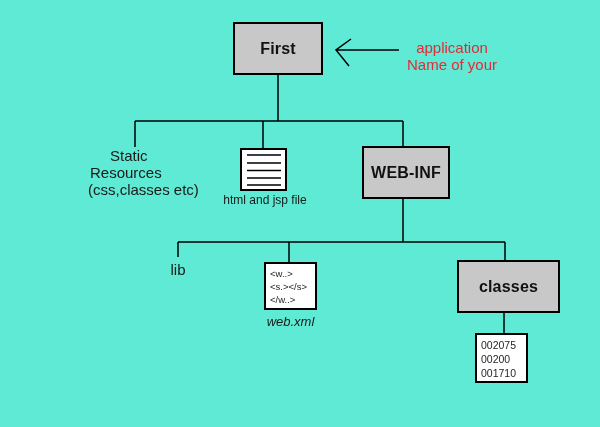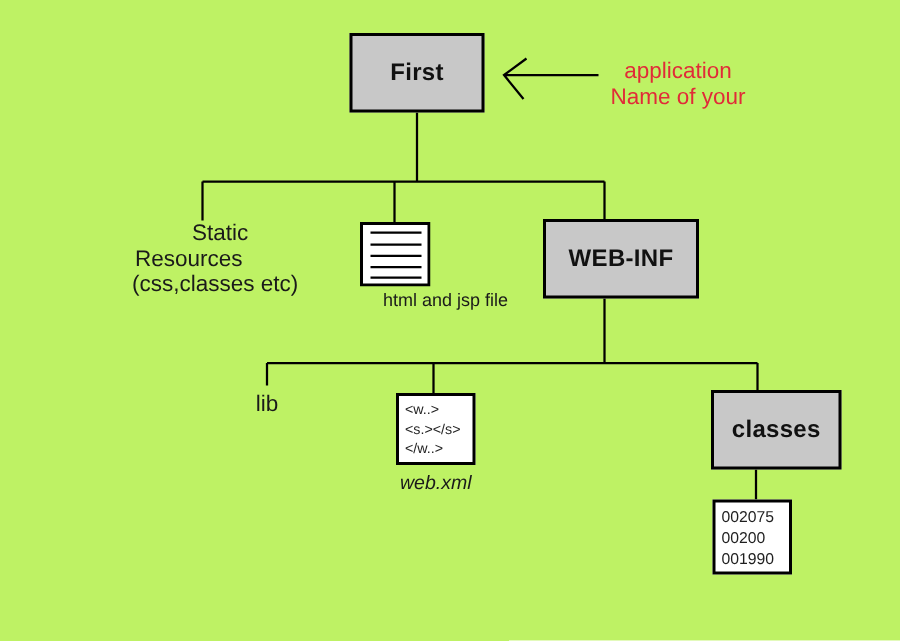--- a/index.html
+++ b/index.html
@@ -1,20 +1,20 @@
 <!DOCTYPE html>
 <html><head>
 <meta charset="utf-8">
 <style>
   html, body { margin: 0; padding: 0; background: #ffffff; }
   #canvas {
     position: relative;
     width: 600px;
     height: 427px;
-    background: #bef264;
+    background: #5eead4;
     font-family: "Liberation Sans", "DejaVu Sans", sans-serif;
     color: #111111;
     overflow: hidden;
   }
   .abs { position: absolute; }
   svg.layer { position: absolute; left: 0; top: 0; pointer-events: none; }
 
   
   .gnode {
     position: absolute;
@@ -40,21 +40,21 @@
 
   .caption {
     position: absolute;
     text-align: center;
     font-size: 13px;
     color: #1a1a1a;
     white-space: nowrap;
   }
 
   #static-label { font-size: 15px; line-height: 17px; color: #1a1a1a; }
-  #static-label .l1 { margin-left: 40px; }
+  #static-label .l1 { margin-left: 22px; }
   #static-label .l2 { margin-left: 2px; }
   #static-label .l3 { margin-left: 0; }
 
   #lib-label {
     font-size: 15px;
     width: 30px;
     text-align: center;
     color: #1a1a1a;
   }
 
@@ -72,21 +72,21 @@
   }
 
   #annotation {
     left: 402px; top: 39px; width: 100px;
     text-align: center;
     color: #e12b38;
     font-size: 15px;
     line-height: 17px;
     white-space: nowrap;
   }
-  #html-caption { left: 223px; top: 193px; width: 84px; font-size: 12px; margin-left: 32px; }
+  #html-caption { left: 223px; top: 193px; width: 84px; font-size: 12px; }
   #webxml-caption { left: 261px; top: 314px; width: 59px; font-style: italic; }
   #myservlet-caption { left: 460px; top: 388px; width: 95px; }
 </style>
 </head>
 <body>
 
 <div id="canvas">
 
   <svg class="layer" width="600" height="427" viewBox="0 0 600 427">
     <path d="M278,75 V121 M135,121 H403 M135,121 V147 M263,121 V148 M403,121 V146
@@ -110,32 +110,32 @@
     <div class="l2">Resources</div>
     <div class="l3">(css,classes etc)</div>
   </div>
 
   <svg class="abs" style="left:240px; top:148px;" width="47" height="43" viewBox="0 0 47 43">
     <rect x="1" y="1" width="45" height="41" fill="#ffffff" stroke="#000000" stroke-width="2"></rect>
     <path d="M7,7 H41 M7,15 H41 M7,22.5 H41 M7,30 H41 M7,37 H41" stroke="#000000" stroke-width="1.5"></path>
   </svg>
   <div class="caption" id="html-caption">html and jsp file</div>
 
-  <div class="gnode" id="box-webinf" style="left:362px; top:146px; width:104px; height:53px;">WEB-INF</div>
+  <div class="gnode" id="box-webinf" style="left:362px; top:146px; width:88px; height:53px;">WEB-INF</div>
 
   <div class="abs" id="lib-label" style="left:163px; top:261px;text-align:center;">lib</div>
 
   <div class="filebox" id="webxml-box">
     <div class="ln">&lt;w..&gt;</div>
     <div class="ln">&lt;s.&gt;&lt;/s&gt;</div>
     <div class="ln">&lt;/w..&gt;</div>
   </div>
   <div class="caption" id="webxml-caption">web.xml</div>
 
-  <div class="gnode" id="box-classes" style="left:474px; top:260px; width:87px; height:53px;">classes</div>
+  <div class="gnode" id="box-classes" style="left:457px; top:260px; width:103px; height:53px;">classes</div>
 
   <div class="filebox" id="myservlet-box">
     <div class="ln">002075</div>
     <div class="ln">00200</div>
-    <div class="ln">001990</div>
+    <div class="ln">001710</div>
   </div>
 
 </div>
 
 </body></html>

